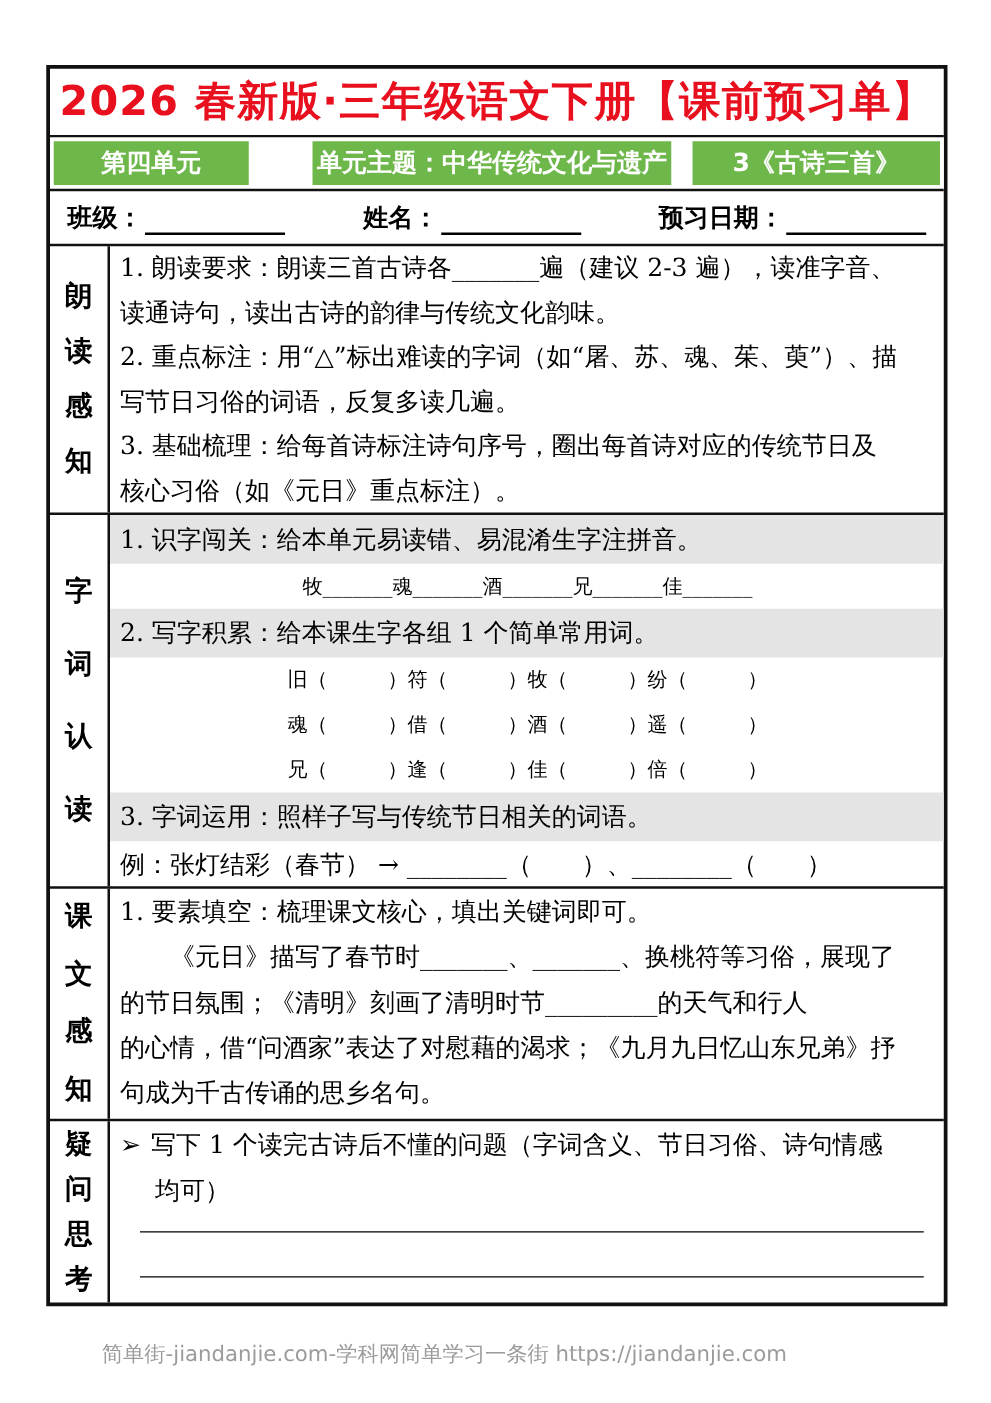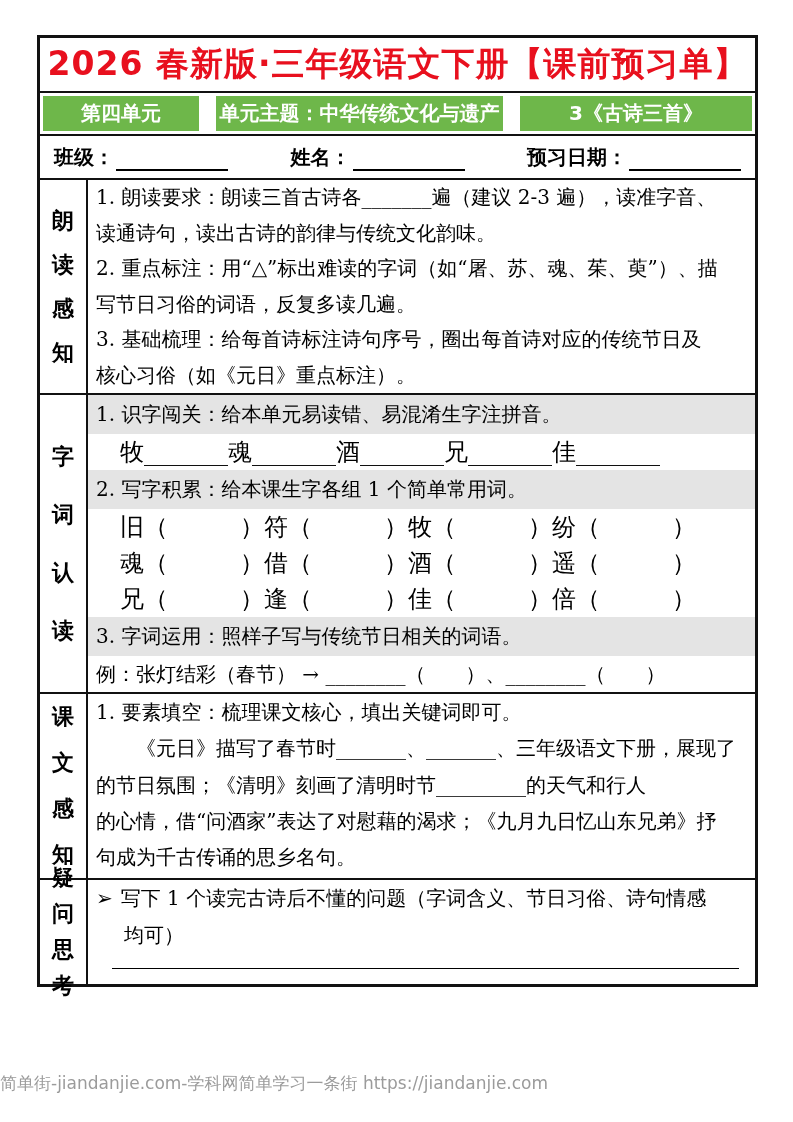--- a/index.html
+++ b/index.html
@@ -6,21 +6,21 @@
     --red:#e8101e;
     --green:#6eb74a;
     --hl:#e4e4e4;
     --ink:#111;
   }
   *{margin:0;padding:0;box-sizing:border-box;}
   html,body{width:793px;height:1122px;background:#fff;overflow:hidden;}
   body{font-family:"DejaVu Sans",sans-serif;color:#000;position:relative;}
 
   .sheet{
-    position:absolute;left:37px;top:35px;width:721px;
+    position:absolute;left:37px;top:52px;width:721px;
     border:3px solid var(--ink);
     background:#fff;
   }
 
   
   .title-bar{
     height:55px;
     display:flex;align-items:center;justify-content:center;
     border-bottom:2px solid var(--ink);
   }
@@ -38,21 +38,21 @@
     border-bottom:2px solid var(--ink);
     background:#fff;
   }
   .unit-cell{
     background:var(--green);
     color:#fff;font-weight:700;font-size:20px;
     height:35px;display:flex;align-items:center;justify-content:center;
     white-space:nowrap;
   }
   .unit-cell.c1{flex:0 0 22%;}
-  .unit-cell.c2{flex:0 0 40.5%;}
+  .unit-cell.c2{flex:0 0 40.5%;margin-left:34px;}
   .unit-cell.c3{flex:1;}
 
   
   .info-row{
     height:44px;
     display:flex;align-items:center;justify-content:space-between;
     padding:0 14px;
     border-bottom:2px solid var(--ink);
     font-weight:700;font-size:20px;
   }
@@ -81,46 +81,46 @@
     white-space:pre;font-size:20px;padding-left:8px;
     overflow:hidden;
   }
   .sec-reading .line{height:35.5px;line-height:35.5px;}
   .sec-reading .row-label-text{line-height:44px;}
 
   .sec-words .line{height:36px;line-height:36px;}
   .sec-words .line.hl{height:39px;line-height:39px;background:var(--hl);}
   .sec-words .row-label-text{line-height:58px;}
   .groups{
-    display:flex;justify-content:flex-start;
+    display:flex;justify-content:center;
     padding-left:32px;padding-right:31px;
-    font-size:24px;
+    font-size:16px;
   }
   .groups span{white-space:pre;}
   .sec-words .groups{height:36px;line-height:36px;}
 
   .sec-course .line{height:36.3px;line-height:36.3px;}
   .sec-course .row-label-text{line-height:46px;}
 
-  .sec-questions{height:104px;}
+  .sec-questions{height:145px;}
   .sec-questions .row-label-text{line-height:36px;}
   .sec-questions .line{height:37px;line-height:37px;}
   .sec-questions .line.cont{padding-left:36px;}
   .q-bullet{display:inline-block;margin-right:8px;}
   .write-line{
     margin-left:24px;margin-right:16px;
     border-bottom:1.5px solid #000;height:0;
   }
   .write-line.one{margin-top:14px;}
   .write-line.two{margin-top:35px;}
 
   
   .footer{
     position:absolute;left:0;top:1072px;width:711px;
-    color:#9b9b9b;font-size:17px;
+    text-align:center;color:#9b9b9b;font-size:17px;
     font-family:"DejaVu Sans",sans-serif;
   }
 </style>
 </head>
 <body>
 
 <div class="sheet">
 
   <div class="title-bar">
     <span class="t">2026 春新版·三年级语文下册【课前预习单】</span>
@@ -197,21 +197,21 @@
       <div class="line">例：张灯结彩（春节） → ________（　　）、________（　　）</div>
     </div>
   </div>
 
   <div class="section sec-course">
     <div class="row-label">
       <span class="row-label-text">课文感知</span>
     </div>
     <div class="row-content">
       <div class="line">1. 要素填空：梳理课文核心，填出关键词即可。</div>
-      <div class="line">　　《元日》描写了春节时_______、_______、三年级语文下册，展现了</div>
+      <div class="line">　　《元日》描写了春节时_______、_______、换桃符等习俗，展现了</div>
       <div class="line">的节日氛围；《清明》刻画了清明时节_________的天气和行人</div>
       <div class="line">的心情，借“问酒家”表达了对慰藉的渴求；《九月九日忆山东兄弟》抒</div>
       <div class="line">句成为千古传诵的思乡名句。</div>
     </div>
   </div>
 
   <div class="section sec-questions">
     <div class="row-label">
       <span class="row-label-text">疑问思考</span>
     </div>

